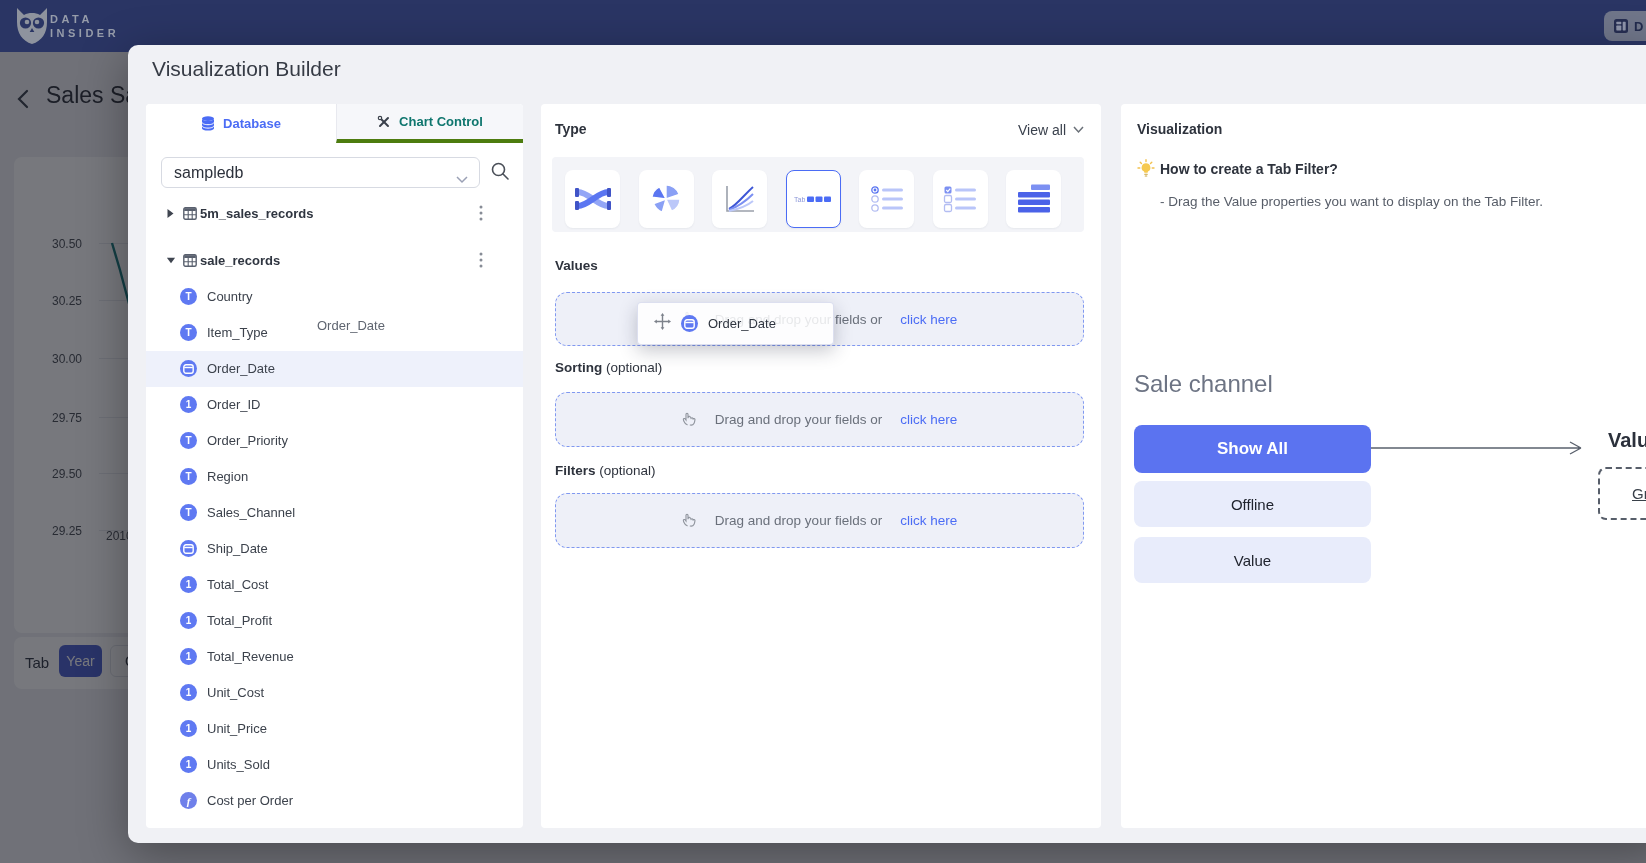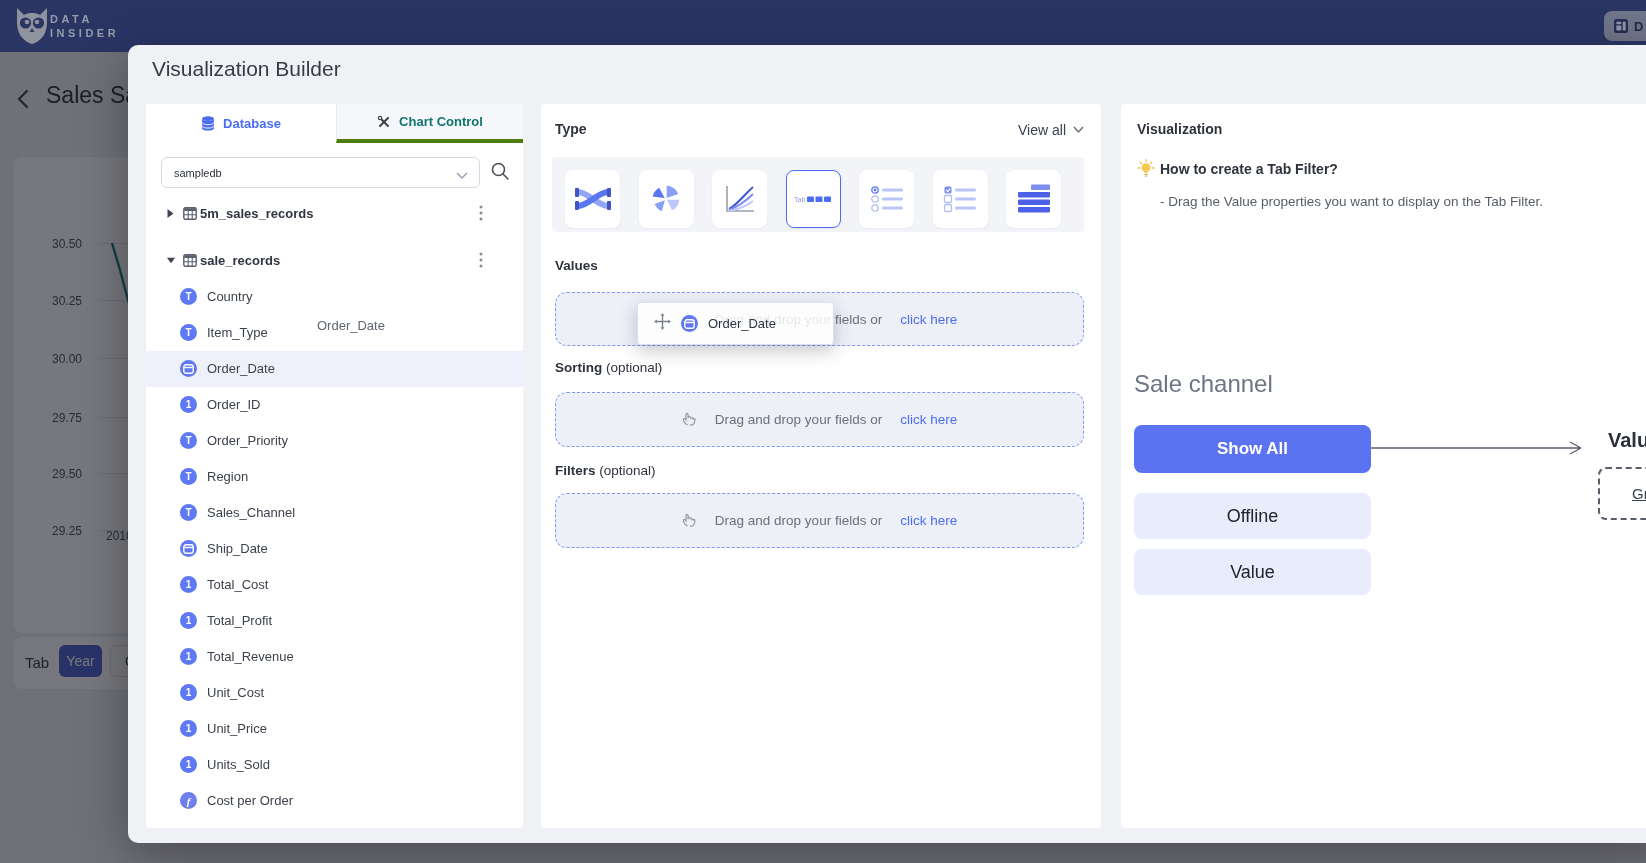--- a/index.html
+++ b/index.html
@@ -44,21 +44,21 @@
   .panel-mid{left:413px;width:560px;}
   .panel-right{left:993px;width:540px;}
 
   
   .tabbar{position:absolute;left:0;top:0;width:377px;height:39px;display:flex;}
   .tab{display:flex;align-items:center;justify-content:center;gap:8px;font-size:13px;box-sizing:border-box;}
   .tab-active{width:190px;color:#4b6cf5;font-weight:bold;background:#fff;border-radius:4px 0 0 0;}
   .tab-inactive{width:187px;color:#0f766e;font-weight:600;background:#f6f7fa;border-left:1px solid #e8e9ef;
        border-bottom:4px solid #4d7c0f;border-radius:0 4px 0 0;}
   .ds-select{position:absolute;left:15px;top:53px;width:319px;height:31px;border:1px solid #d7dae2;border-radius:6px;
-       box-sizing:border-box;display:flex;align-items:center;font-size:11px;color:#2c313b;padding-left:12px;background:#fff;}
+       box-sizing:border-box;display:flex;align-items:center;font-size:16px;color:#2c313b;padding-left:12px;background:#fff;}
   .ds-caret{position:absolute;right:11px;top:12px;}
   .search-ico{position:absolute;left:344px;top:57px;}
   .tree-parent{position:absolute;left:0;width:299px;height:30px;display:flex;align-items:center;}
   .tp-caret{position:absolute;left:20px;width:10px;display:flex;}
   .tp-ico{position:absolute;left:37px;display:flex;}
   .tp-label{position:absolute;left:54px;font-size:13px;font-weight:600;color:#2f3540;}
   .kebab{position:absolute;left:327px;top:7px;width:16px;height:16px;display:flex;justify-content:center;}
   .field-row{position:absolute;left:0;width:377px;height:36px;}
   .field-row.hl{background:#eef1fb;}
   .f-ico{position:absolute;left:34px;top:9px;width:17px;height:17px;border-radius:50%;background:#5f79f2;
@@ -93,21 +93,21 @@
   .chip-label{font-size:13px;color:#2f3540;}
 
   
   .viz-label{position:absolute;left:16px;top:17px;font-size:14px;font-weight:bold;color:#2e333d;}
   .tip-ico{position:absolute;left:16px;top:55px;}
   .tip-title{position:absolute;left:39px;top:57px;font-size:14px;font-weight:bold;color:#2e333d;}
   .tip-body{position:absolute;left:39px;top:90px;font-size:13.5px;color:#575d68;}
   .preview-title{position:absolute;left:13px;top:266px;font-size:24px;color:#6d7484;font-weight:500;}
   .pv-btn{position:absolute;left:13px;width:237px;border-radius:8px;display:flex;align-items:center;justify-content:center;}
   .pv-btn.sel{background:#5b73f0;color:#fff;font-size:17px;font-weight:600;}
-  .pv-btn.norm{background:#e8ecfb;color:#20242e;font-size:18px;margin-top:12px;}
+  .pv-btn.norm{background:#e8ecfb;color:#20242e;font-size:15px;}
   .arrow-svg{position:absolute;left:180px;top:334px;}
   .anno-value{position:absolute;left:487px;top:325px;font-size:20px;font-weight:bold;color:#2b303b;}
   .anno-box{position:absolute;left:477px;top:363px;width:120px;height:53px;border:2px dashed #575e6a;border-radius:8px;box-sizing:border-box;}
   .anno-group{position:absolute;left:32px;top:16px;font-size:15px;color:#394049;text-decoration:underline;}
 </style>
 </head>
 <body>
 
 <div id="app">
 

